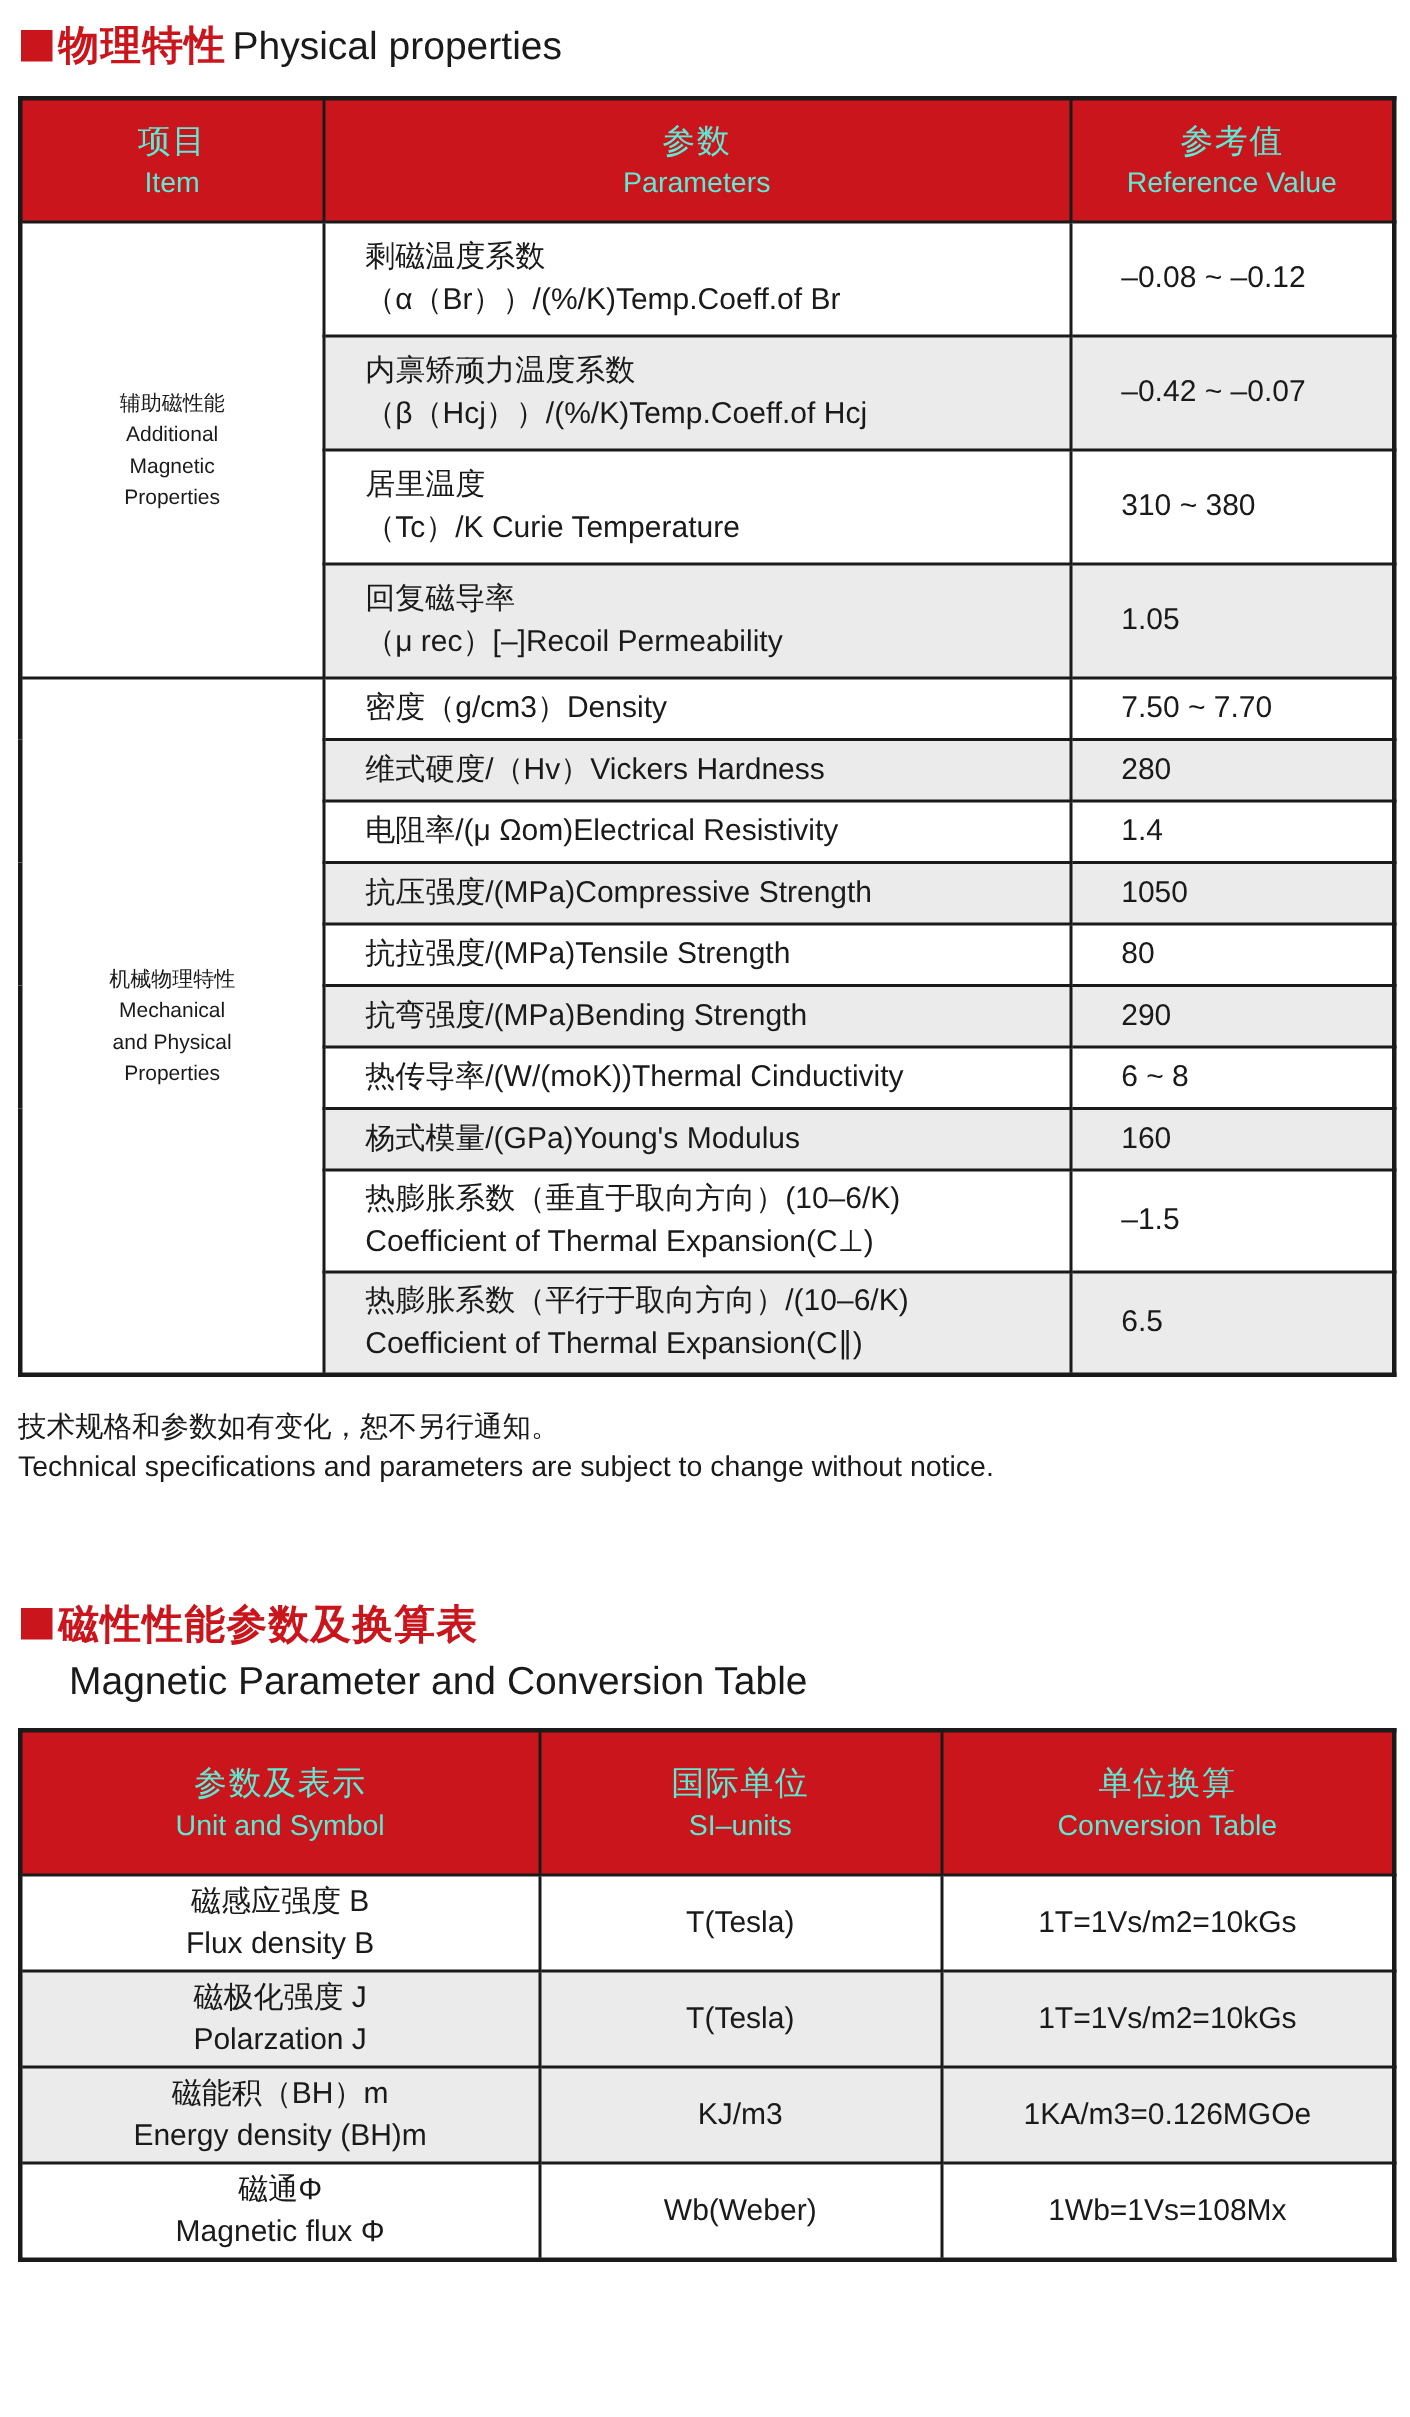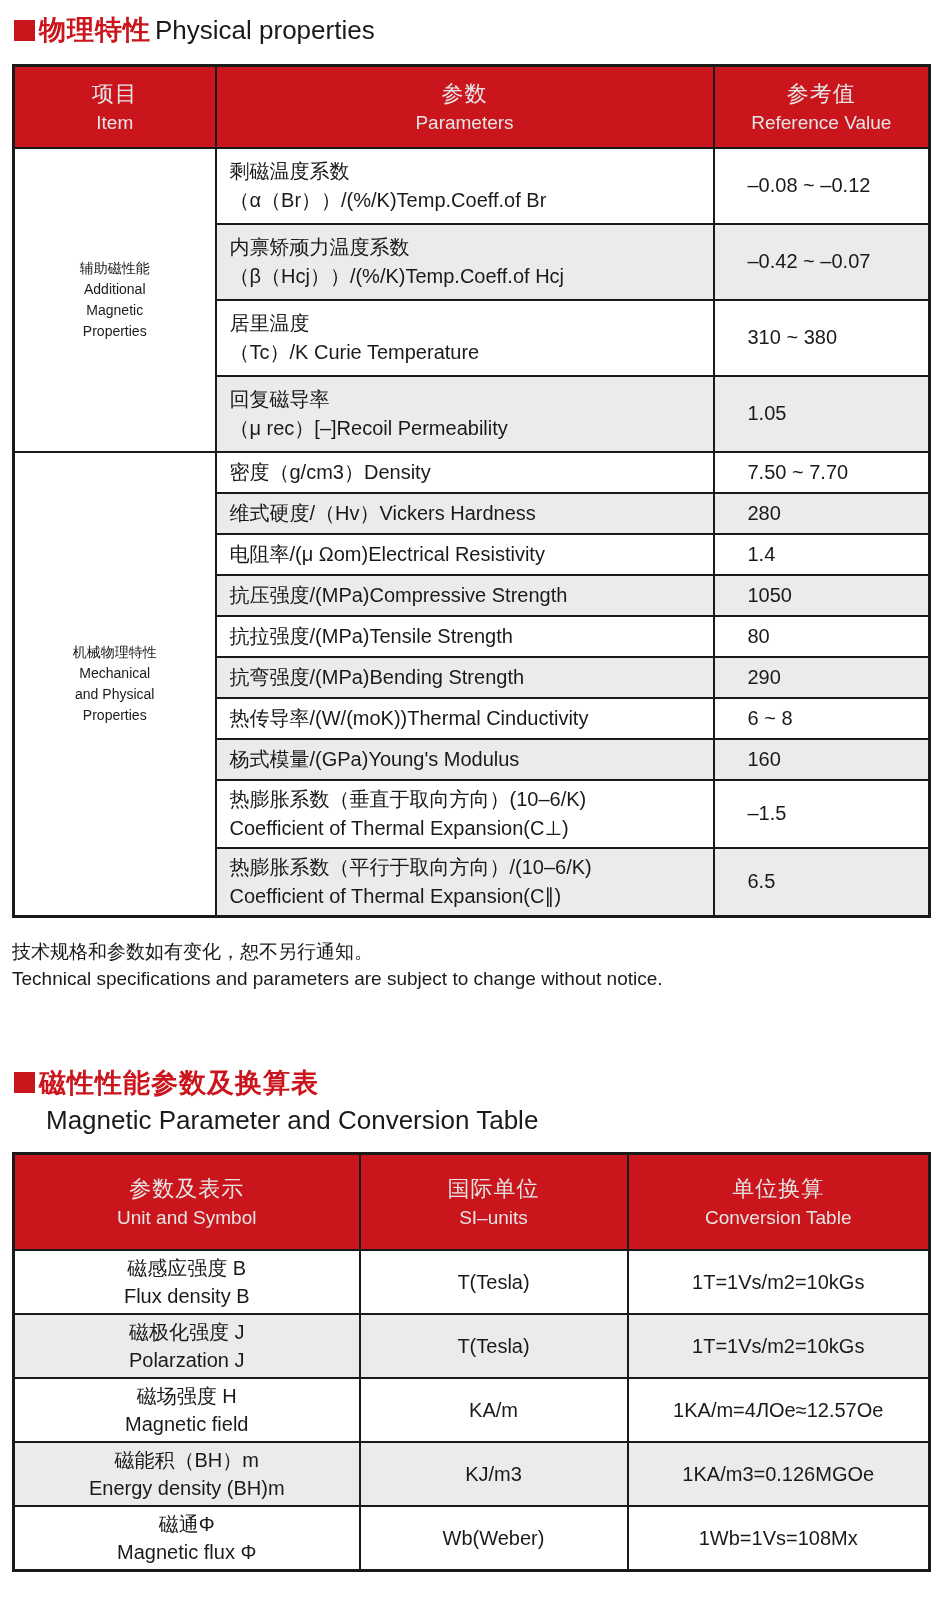--- a/index.html
+++ b/index.html
@@ -18,30 +18,30 @@
   .section-title{display:flex;align-items:center;gap:4px;padding:12px 0 0 14px;}
   .bullet{width:21px;height:21px;background:var(--accent);flex:none;}
   .tzh{color:var(--accent);font-size:27px;font-weight:bold;letter-spacing:1px;}
   .ten{font-size:26px;}
   table.t{
     border-collapse:collapse;table-layout:fixed;
     margin:16px 0 0 12px;
     border:3px solid var(--ink);
   }
   .t th,.t td{border:2px solid var(--ink);padding:0;}
-  .t .head th{background:var(--accent);color:#e5e5e5;font-weight:normal;text-align:center;vertical-align:middle;}
+  .t .head th{background:var(--accent);color:#5eead4;font-weight:normal;text-align:center;vertical-align:middle;}
   .hzh{font-size:22px;letter-spacing:1px;}
   .hen{font-size:19px;margin-top:3px;}
   .t1 .c1{width:202px;}
   .t1 .c2{width:498px;}
   .t1 .c3{width:216px;}
   .t1 .head th{height:82px;}
   td{white-space:pre-line;vertical-align:middle;}
   td.item{text-align:center;font-size:14px;line-height:1.5;background:#fff;}
-  td.param{font-size:20px;line-height:1.45;padding:4px 8px 4px 13px;text-align:left;}
+  td.param{font-size:20px;line-height:1.45;padding:4px 8px 4px 27px;text-align:left;}
   td.val{font-size:20px;padding-left:33px;text-align:left;}
   tr.h76{height:76px;}
   tr.h41{height:41px;}
   tr.h77{height:62px;}
   tr.alt td{background:var(--alt);}
   .note{margin:21px 0 0 12px;font-size:19px;line-height:1.32;}
   .note div{margin-top:2px;}
   .s2{padding-top:74px;}
   .subtitle-en{margin:4px 0 0 46px;font-size:26px;}
   .t2{margin-top:50px;}
@@ -199,26 +199,20 @@
 Flux density B</td>
         <td>T(Tesla)</td>
         <td>1T=1Vs/m2=10kGs</td>
       </tr>
       <tr class="r alt">
         <td>磁极化强度 J
 Polarzation J</td>
         <td>T(Tesla)</td>
         <td>1T=1Vs/m2=10kGs</td>
       </tr>
-      <tr class="r">
-        <td>磁场强度 H
-Magnetic field</td>
-        <td>KA/m</td>
-        <td>1KA/m=4ЛOe≈12.57Oe</td>
-      </tr>
       <tr class="r alt">
         <td>磁能积（BH）m
 Energy density (BH)m</td>
         <td>KJ/m3</td>
         <td>1KA/m3=0.126MGOe</td>
       </tr>
       <tr class="r">
         <td>磁通Φ
 Magnetic flux Φ</td>
         <td>Wb(Weber)</td>

